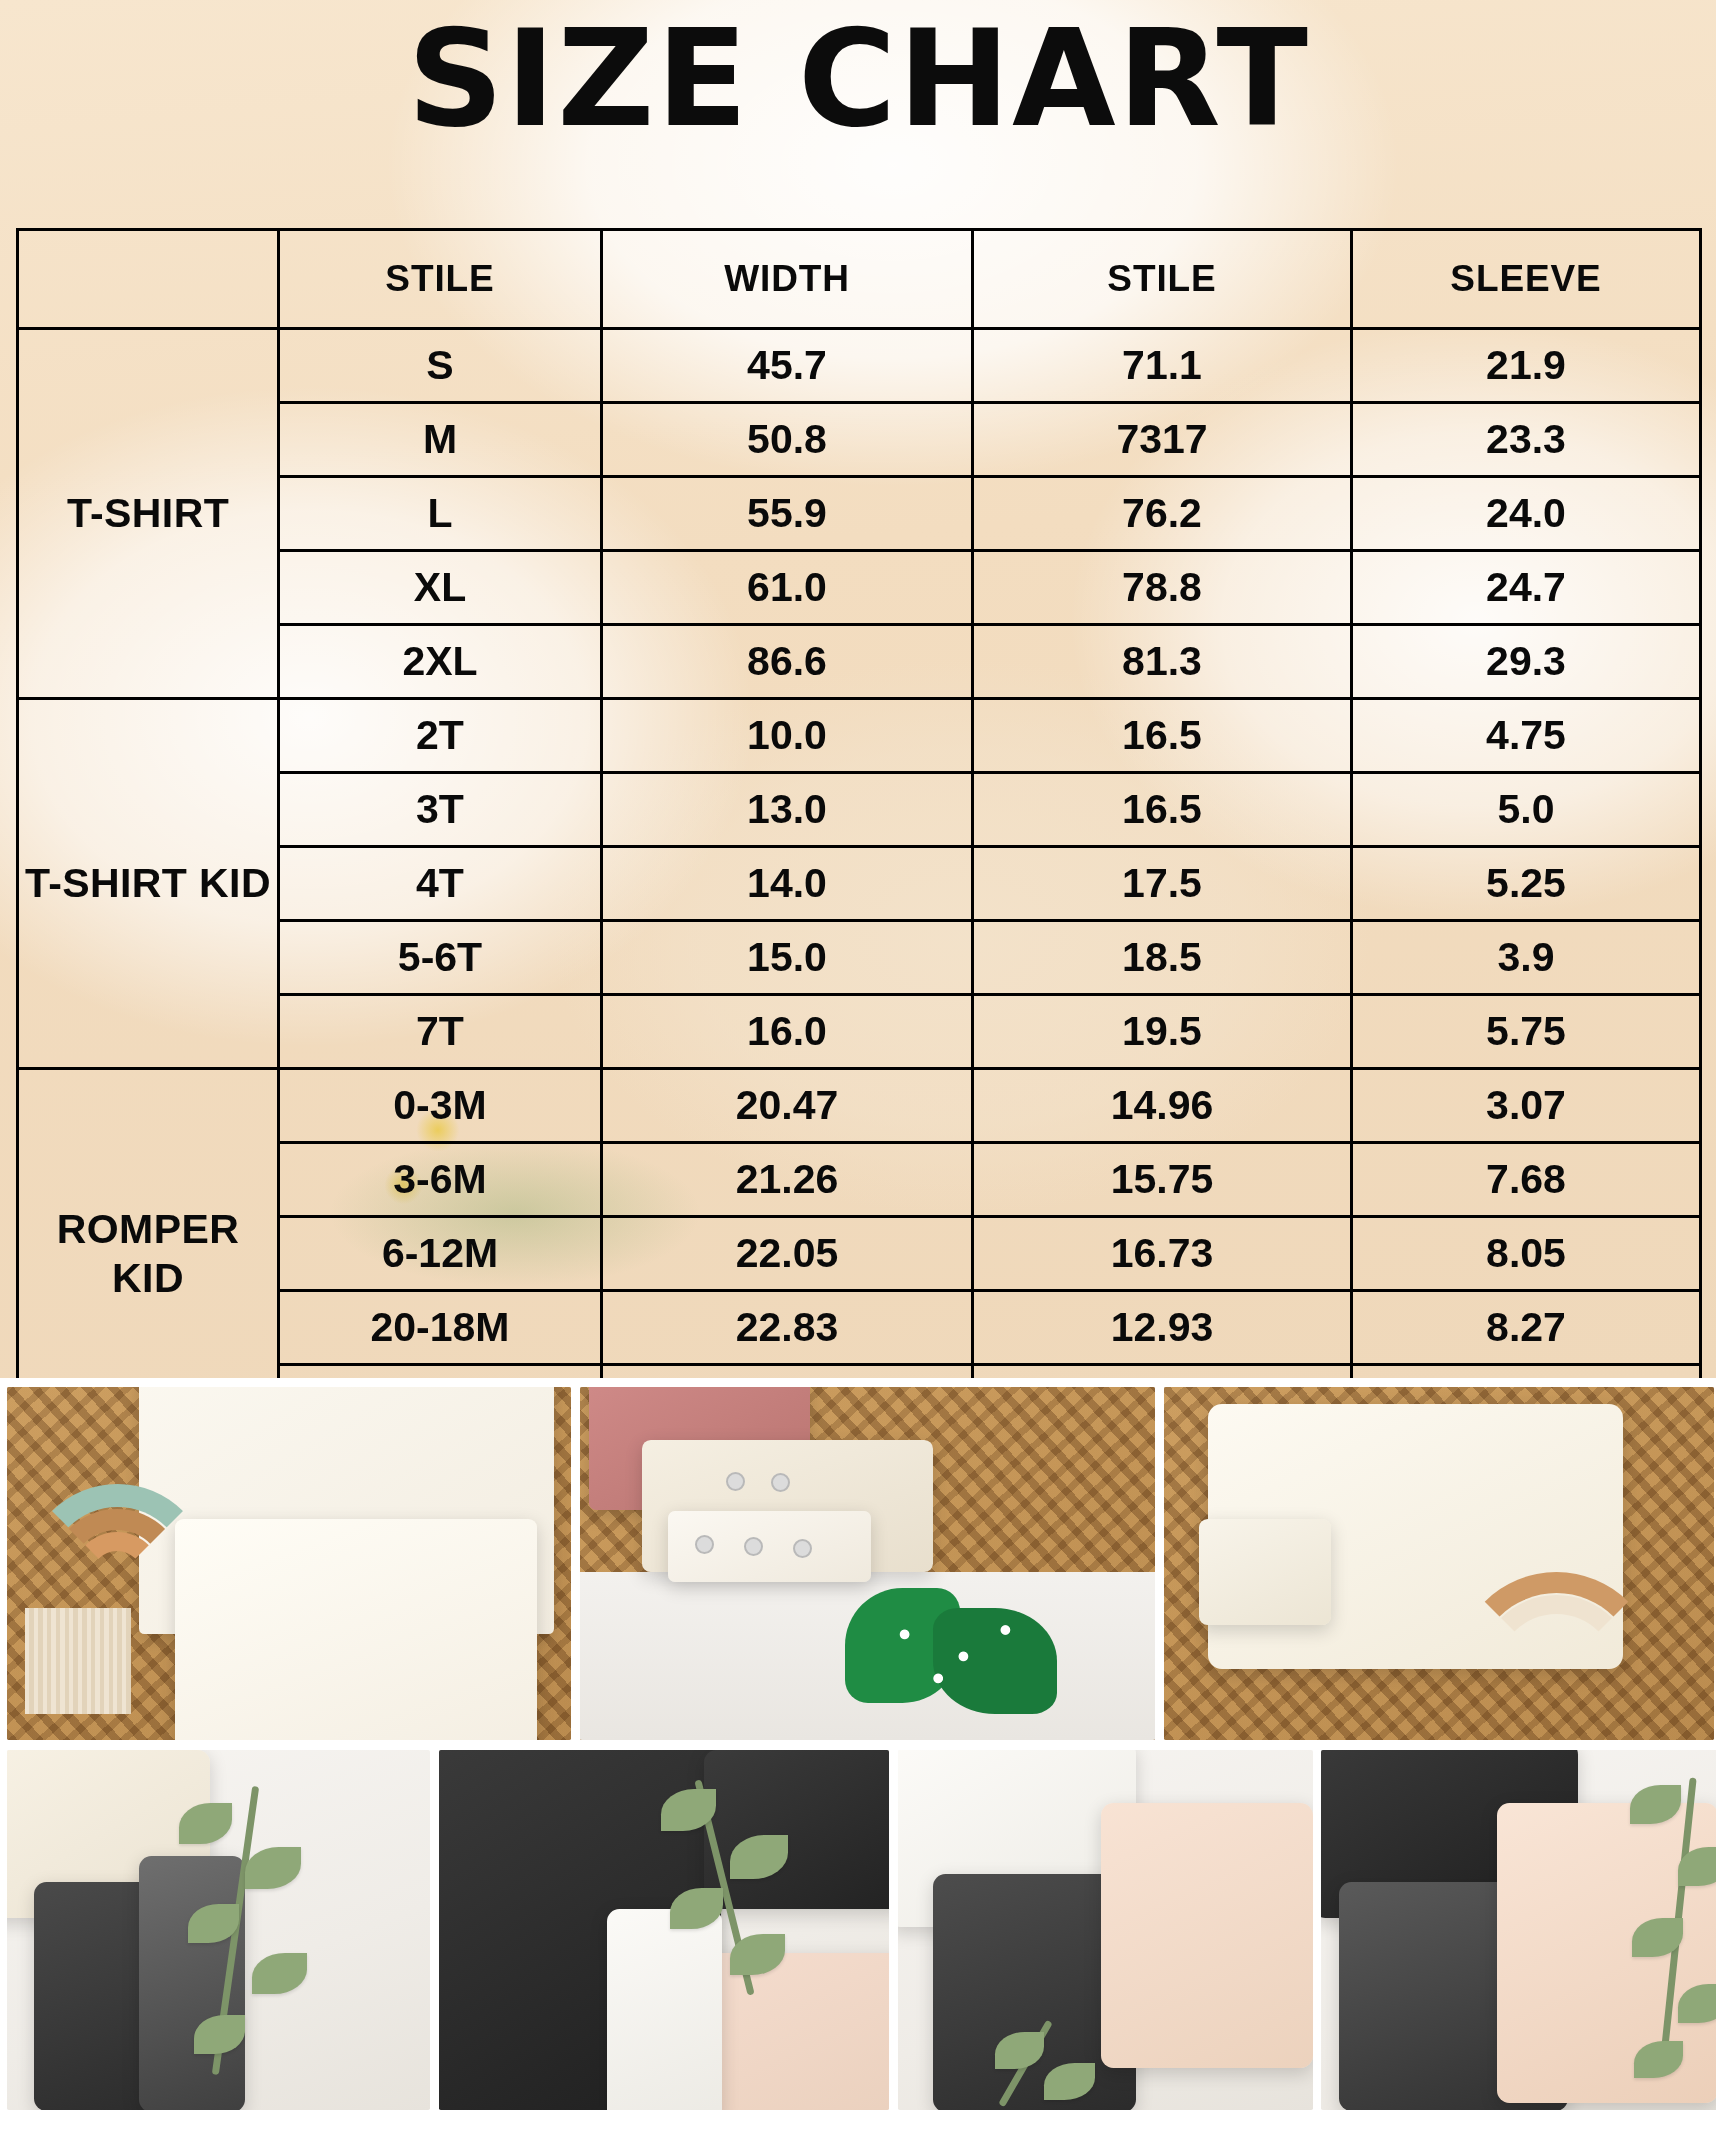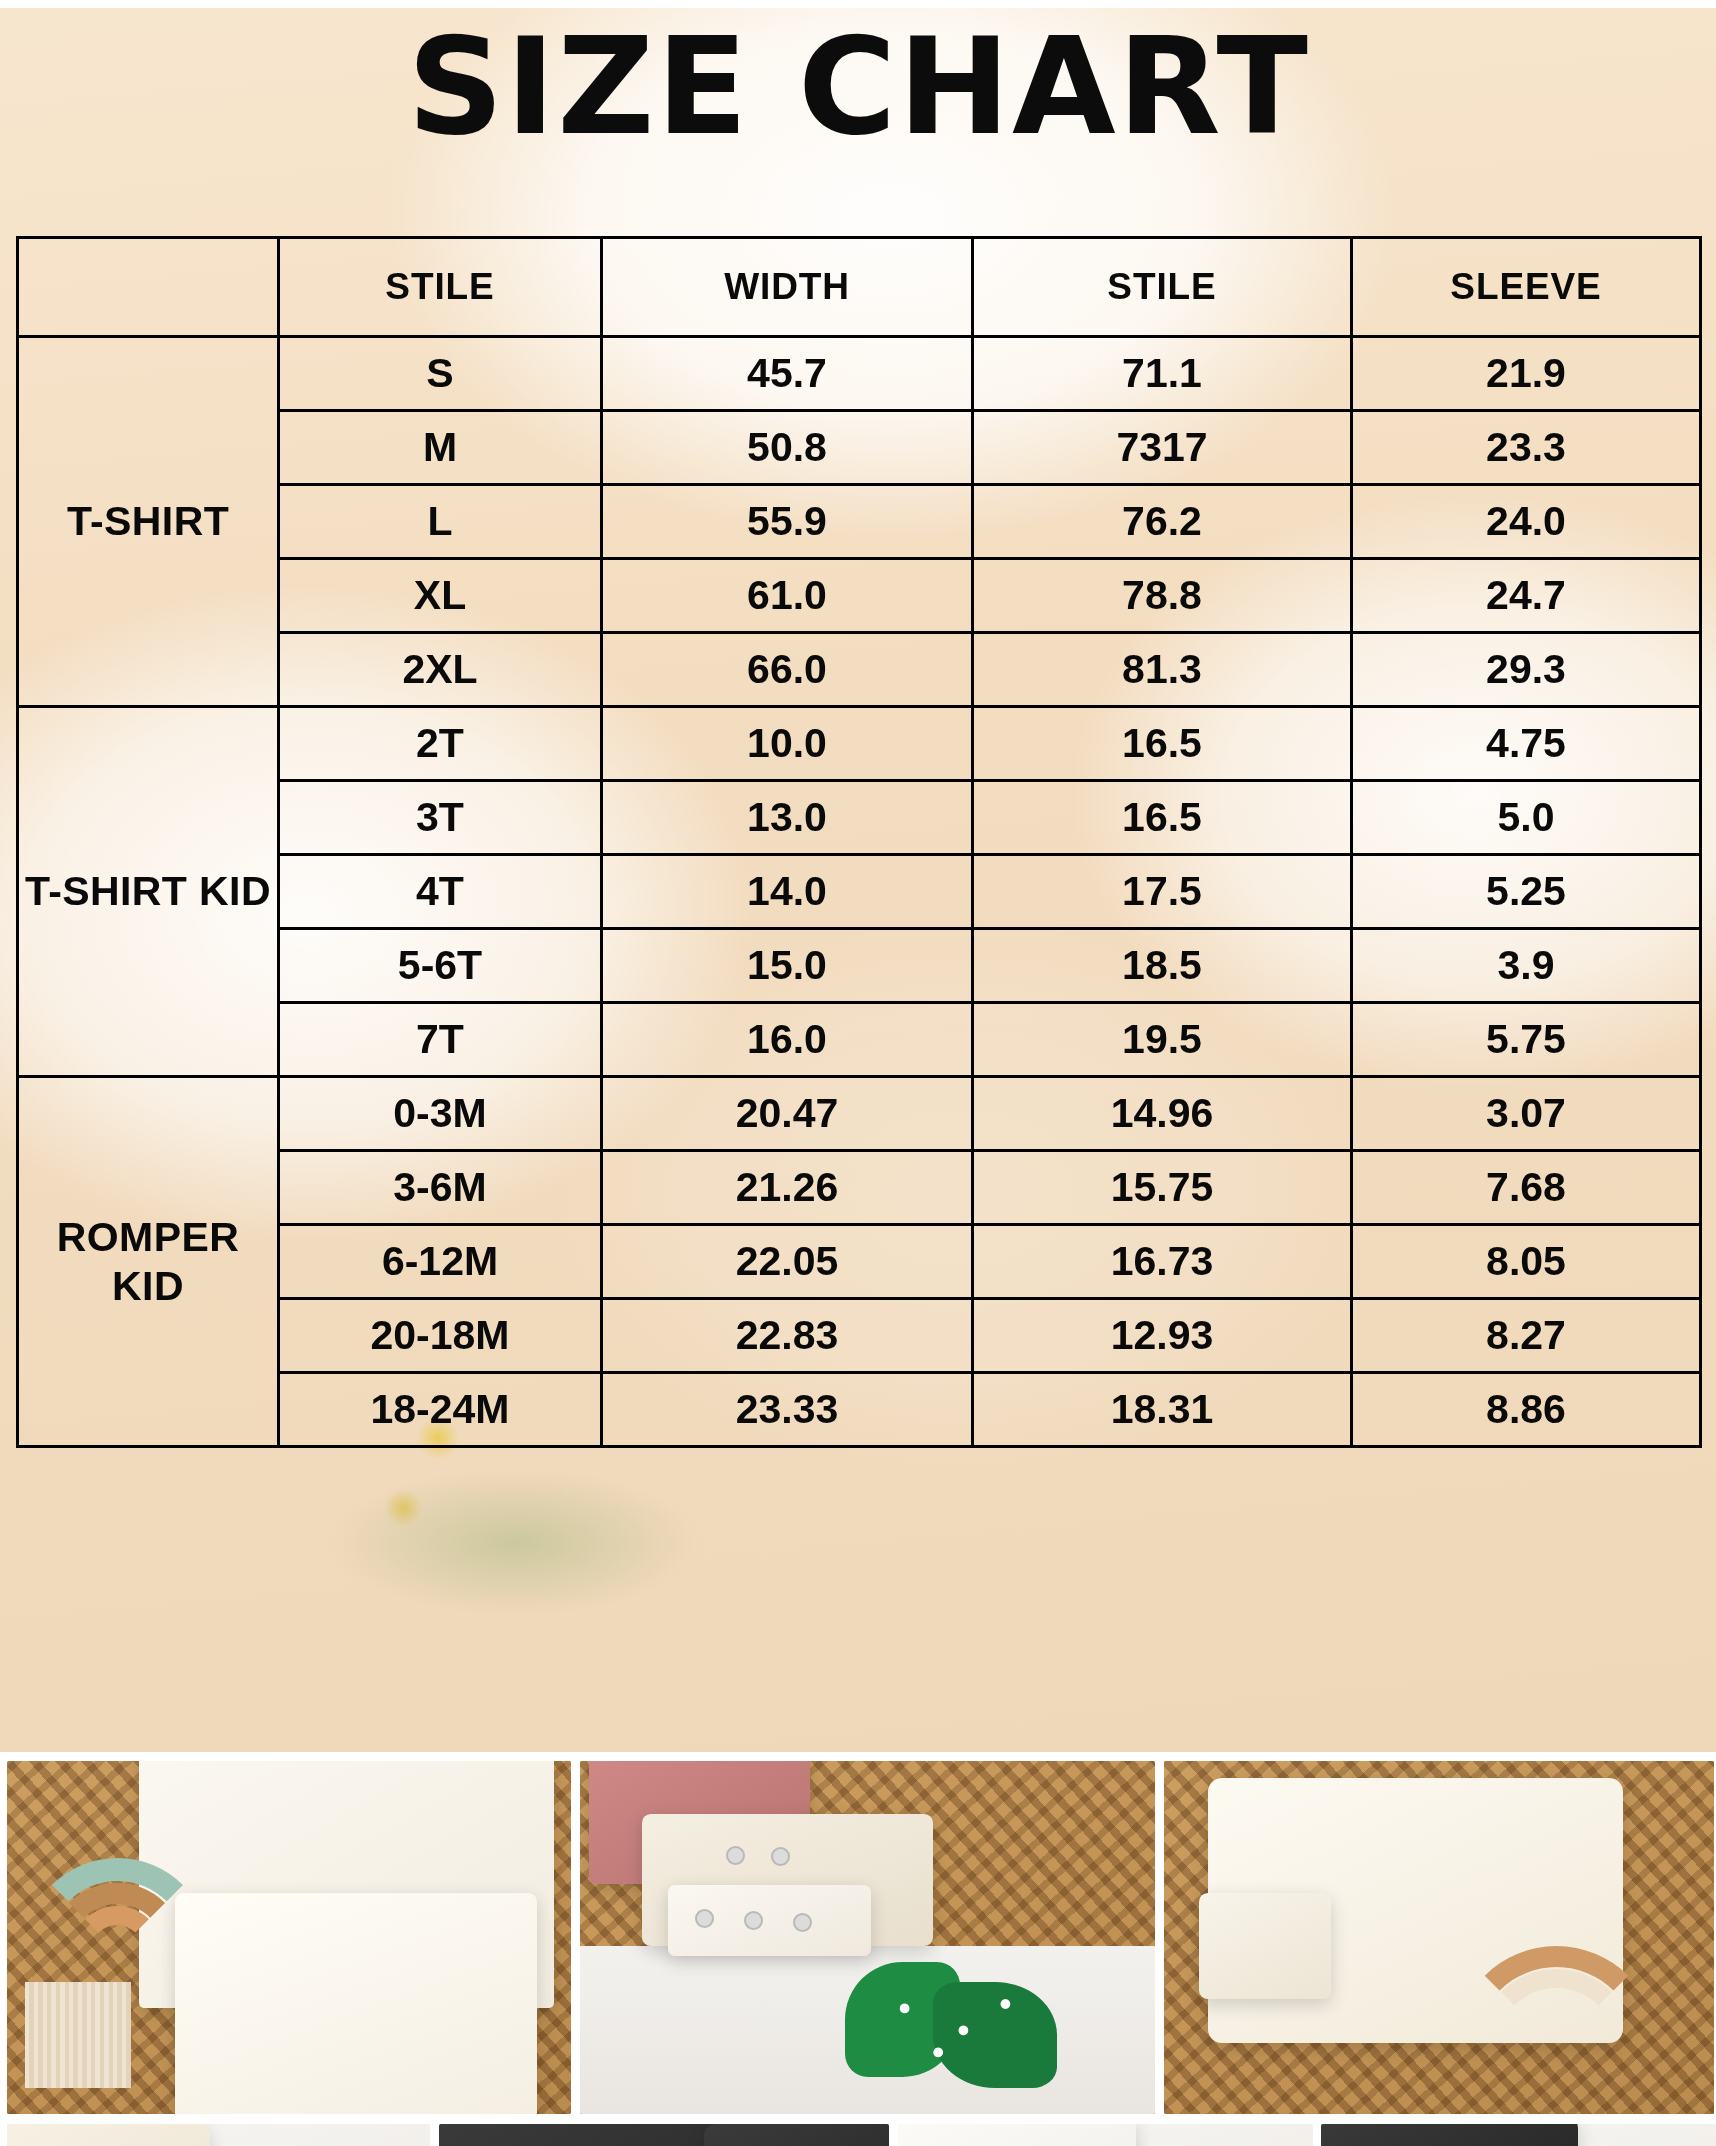--- a/index.html
+++ b/index.html
@@ -13,24 +13,23 @@
     height: 2146px;
     font-family: "Liberation Sans", sans-serif;
     position: relative;
     overflow: hidden;
   }
 
   
   .hero {
     position: relative;
     width: 1717px;
-    height: 1744px;
+    height: 1378px;
     background: #f6e2c8;
     overflow: hidden;
-    margin-top: 8px;
   }
   
   .hero-bg {
     position: absolute;
     inset: 0;
     background:
       radial-gradient(ellipse 723px 459px at 52% 12%, rgba(255,255,255,0.95) 0%, rgba(255,255,255,0.75) 42%, rgba(255,255,255,0) 70%),
       radial-gradient(ellipse 618px 459px at 18% 52%, rgba(255,255,255,0.92) 0%, rgba(255,255,255,0.6) 45%, rgba(255,255,255,0) 72%),
       radial-gradient(ellipse 565px 415px at 86% 45%, rgba(255,255,255,0.9) 0%, rgba(255,255,255,0.55) 45%, rgba(255,255,255,0) 72%),
       radial-gradient(ellipse 547px 371px at 56% 68%, rgba(243,226,202,0.95) 0%, rgba(243,226,202,0.6) 50%, rgba(243,226,202,0) 75%),
@@ -223,21 +222,21 @@
           <td class="value">24.0</td>
         </tr>
         <tr>
           <td class="value">XL</td>
           <td class="value">61.0</td>
           <td class="value">78.8</td>
           <td class="value">24.7</td>
         </tr>
         <tr>
           <td class="value">2XL</td>
-          <td class="value">66.0</td>
+          <td class="value">86.6</td>
           <td class="value">81.3</td>
           <td class="value">29.3</td>
         </tr>
 
         <tr>
           <td class="group" rowspan="5">T-SHIRT KID</td>
           <td class="value">2T</td>
           <td class="value">10.0</td>
           <td class="value">16.5</td>
           <td class="value">4.75</td>

